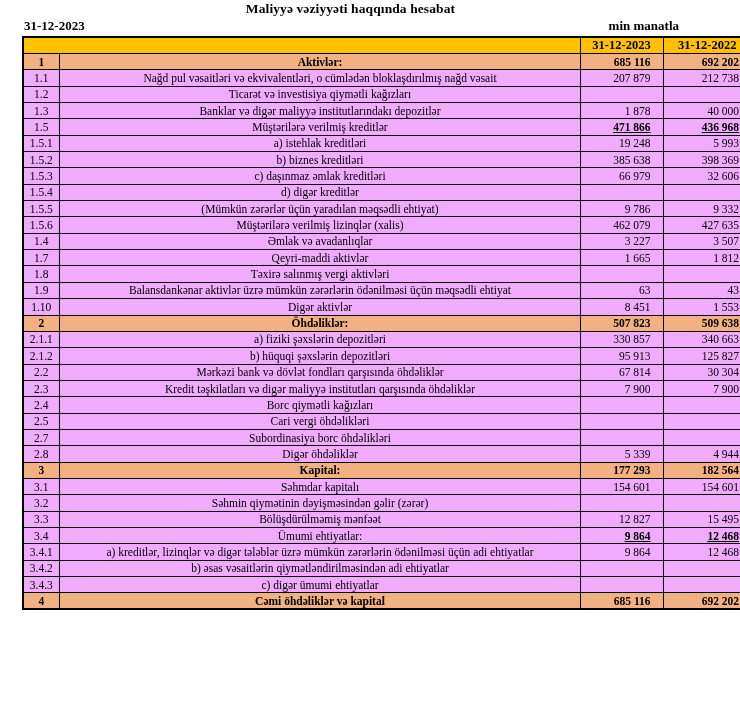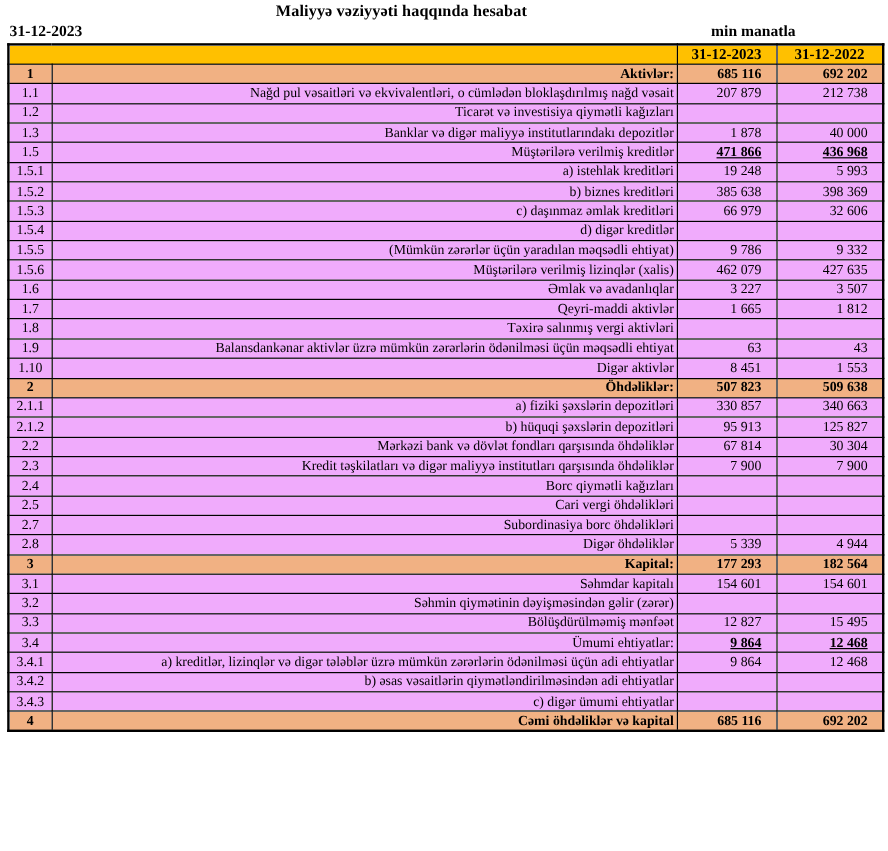--- a/index.html
+++ b/index.html
@@ -6,20 +6,21 @@
   html, body {
     margin: 0; padding: 0;
     width: 740px; height: 709px;
     background: #ffffff;
     font-family: "Liberation Serif", serif;
   }
   .page {
     width: 684px; height: 709px;
     padding: 1px 21px 0 6px;
     position: relative;
+    margin-left: 16px;
   }
   .report-title {
     text-align: center;
     font-weight: bold;
     font-size: 13.5px;
     margin: 0 0 1px 0;
     letter-spacing: 0.1px;
   }
   .subheader {
     display: flex;
@@ -50,21 +51,21 @@
     font-weight: bold;
     text-align: center;
     font-size: 12.5px;
     height: 16.5px;
   }
   .fin-table tbody tr { background: #f0abfc; }
   .fin-table tbody tr.section { background: #F1B183; }
   .fin-table tbody tr.section td { font-weight: bold; }
   .fin-table tbody tr.bold-values td.val { font-weight: bold; text-decoration: underline; }
   td.num { text-align: center; padding: 0 1px; }
-  td.label { text-align: right; padding-left: 3px; }
+  td.label { text-align: center; padding-left: 3px; }
   td.val { text-align: right; padding-right: 12px; }
 </style>
 </head>
 <body>
 
 <div class="page">
 
   <div class="report-title">Maliyyə vəziyyəti haqqında hesabat</div>
 
   <div class="subheader">
@@ -147,21 +148,21 @@
     <td class="val">9 786</td>
     <td class="val">9 332</td>
   </tr>
         <tr>
     <td class="num">1.5.6</td>
     <td class="label">Müştərilərə verilmiş lizinqlər (xalis)</td>
     <td class="val">462 079</td>
     <td class="val">427 635</td>
   </tr>
         <tr>
-    <td class="num">1.6</td>
+    <td class="num">1.4</td>
     <td class="label">Əmlak və avadanlıqlar</td>
     <td class="val">3 227</td>
     <td class="val">3 507</td>
   </tr>
         <tr>
     <td class="num">1.7</td>
     <td class="label">Qeyri-maddi aktivlər</td>
     <td class="val">1 665</td>
     <td class="val">1 812</td>
   </tr>

